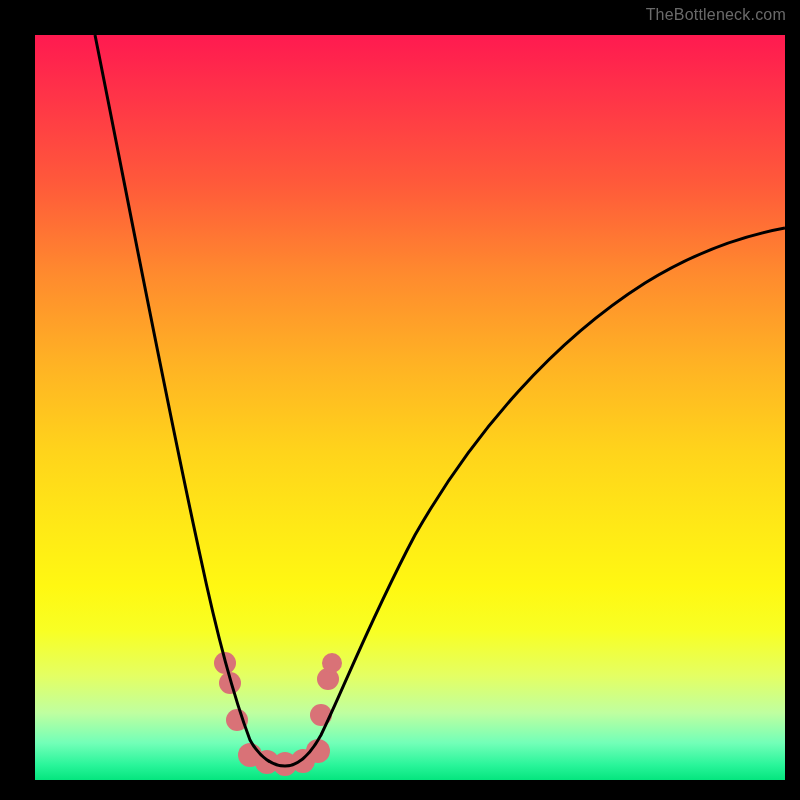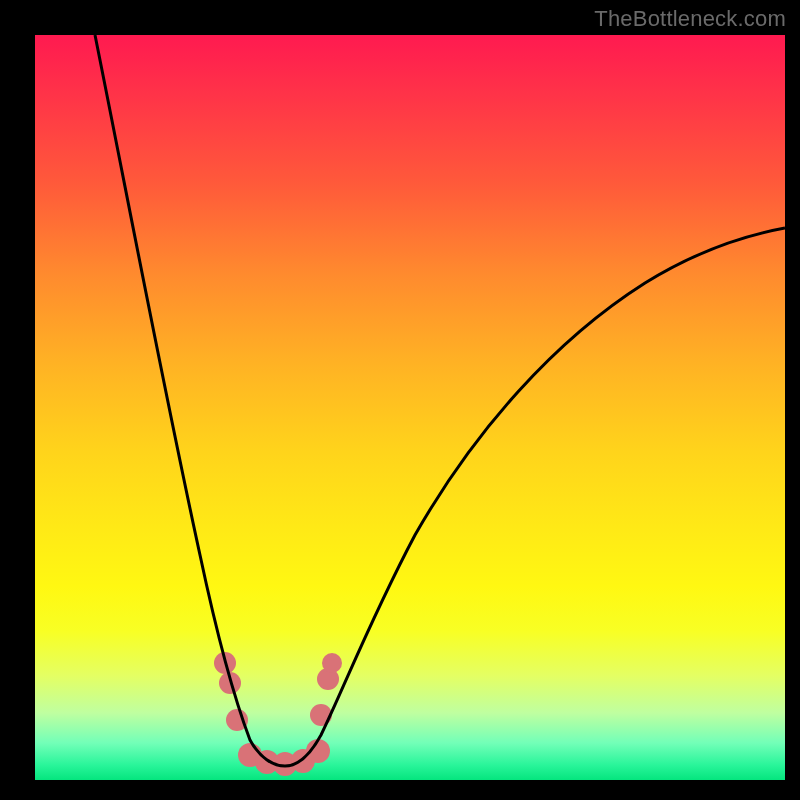--- a/index.html
+++ b/index.html
@@ -40,21 +40,21 @@
       #73ffb8 95%,
       #29f59a 98%,
       #05e57e 100%
     );
   }
   .watermark {
     position: absolute;
     top: 6px;
     right: 14px;
     color: #6a6a6a;
-    font-size: 22px;
+    font-size: 16px;
     letter-spacing: 0.2px;
     font-weight: 500;
   }
   svg.curves {
     position: absolute;
     left: 0; top: 0;
     width: 750px;
     height: 745px;
   }
 </style>

